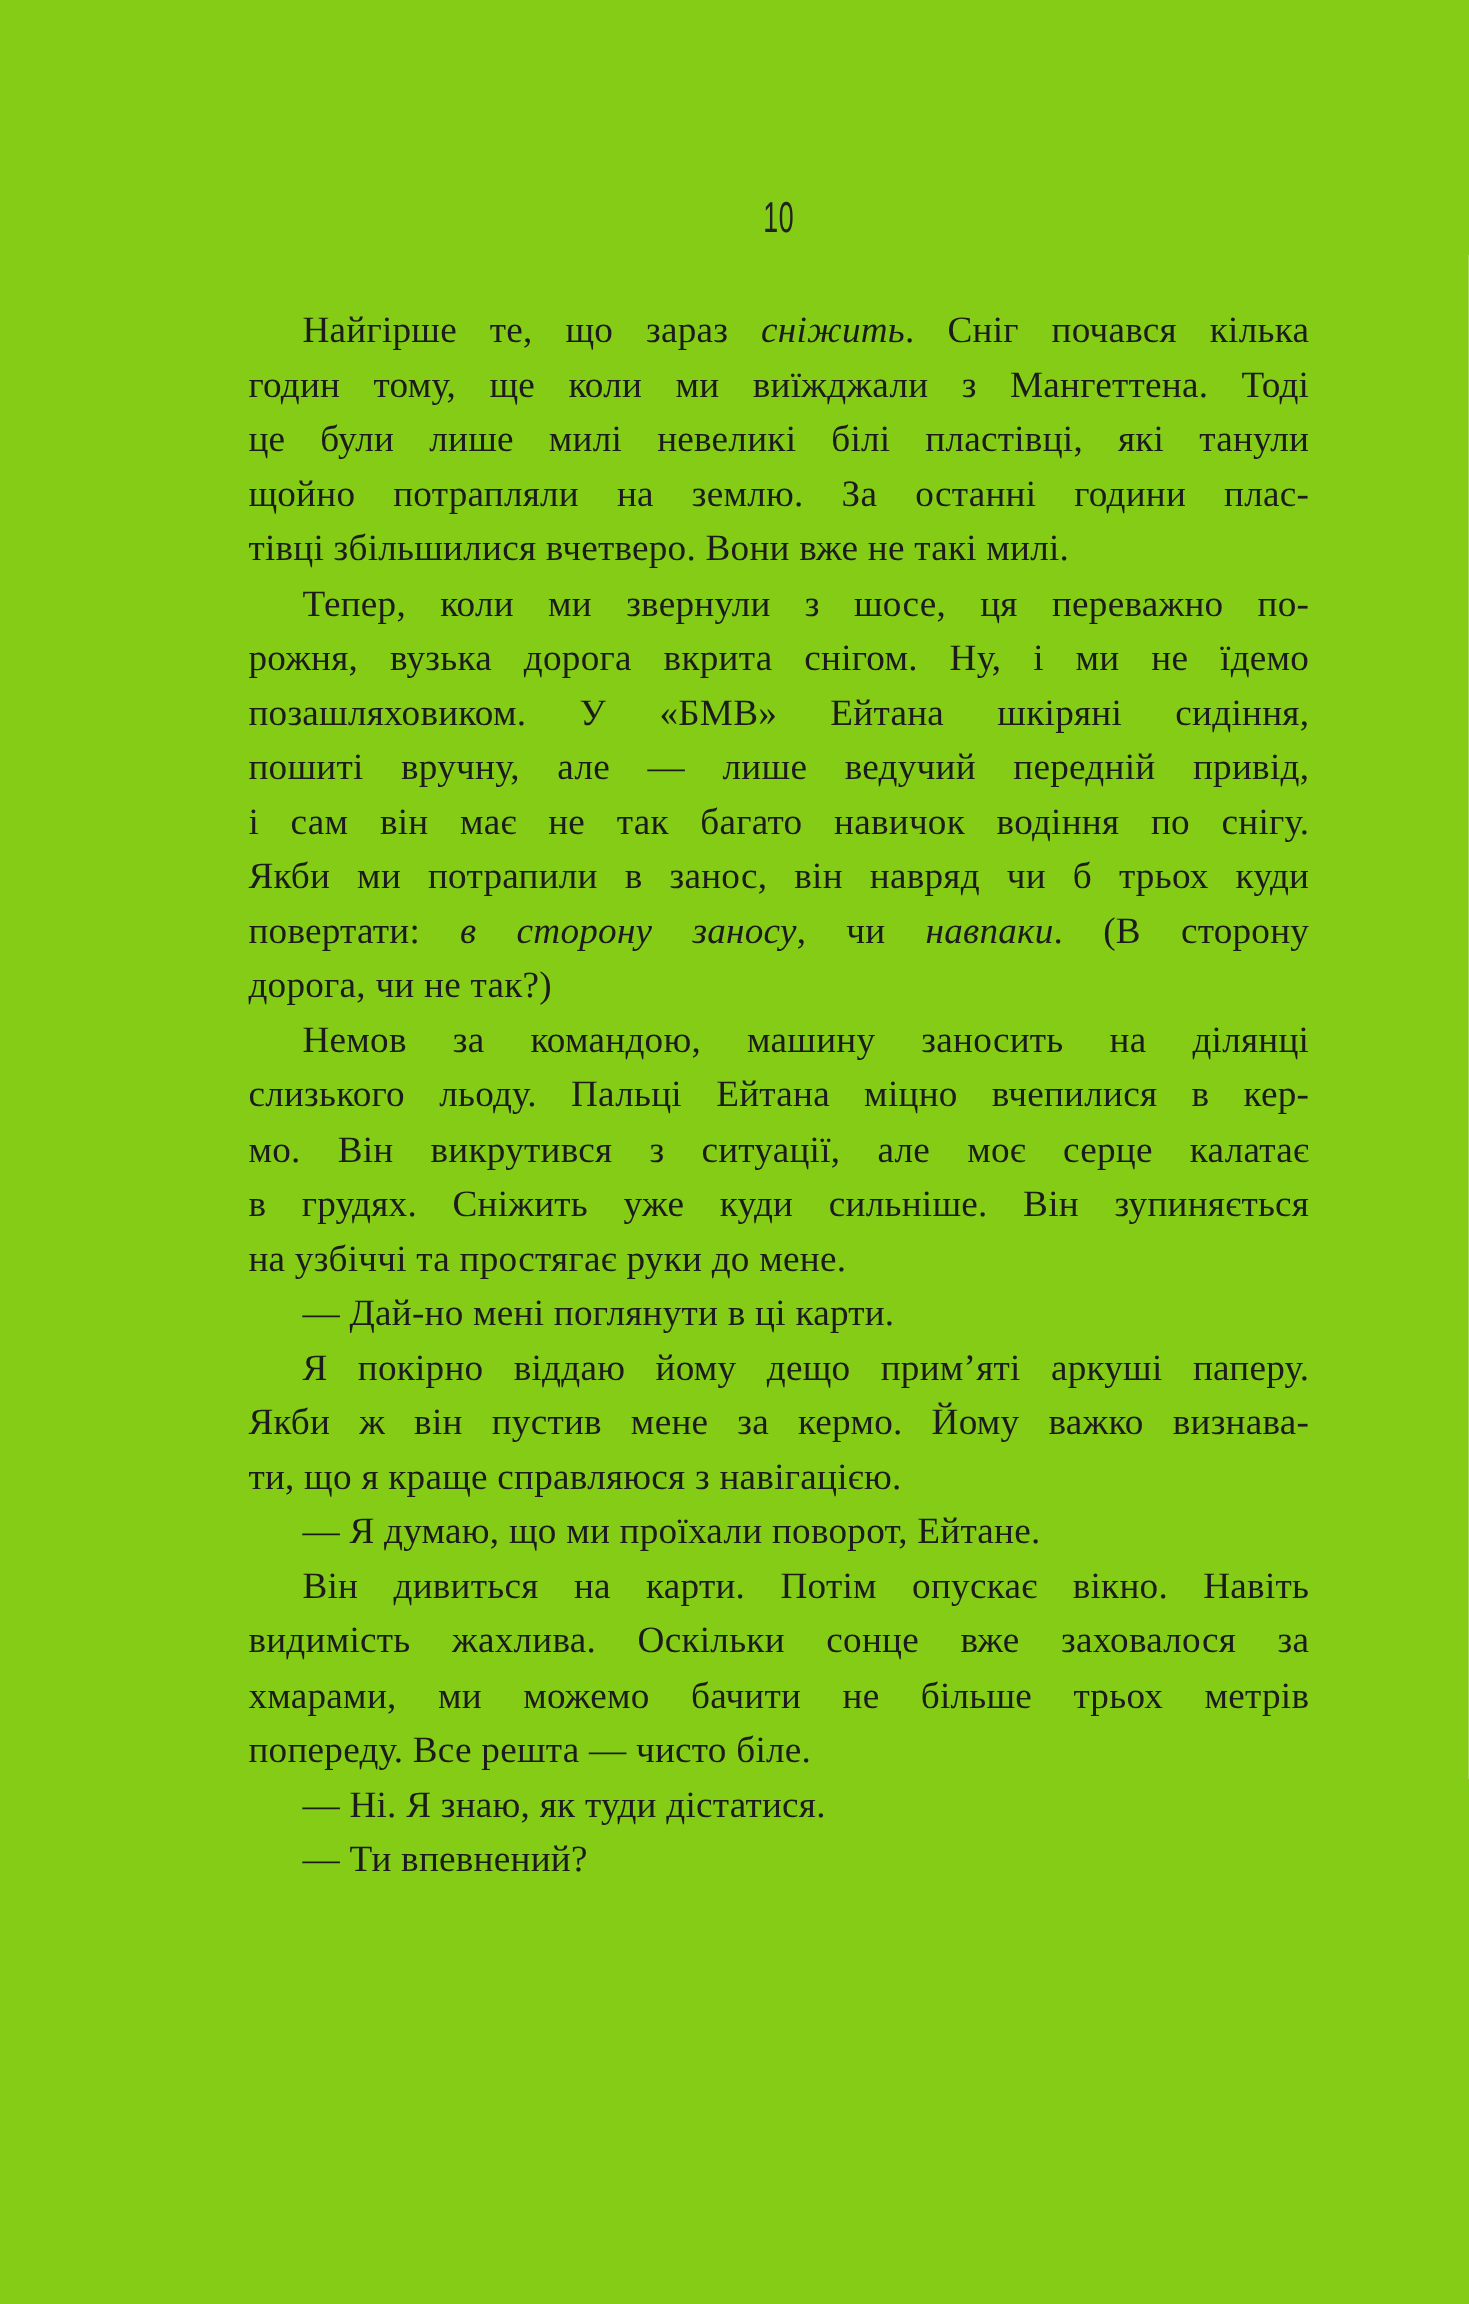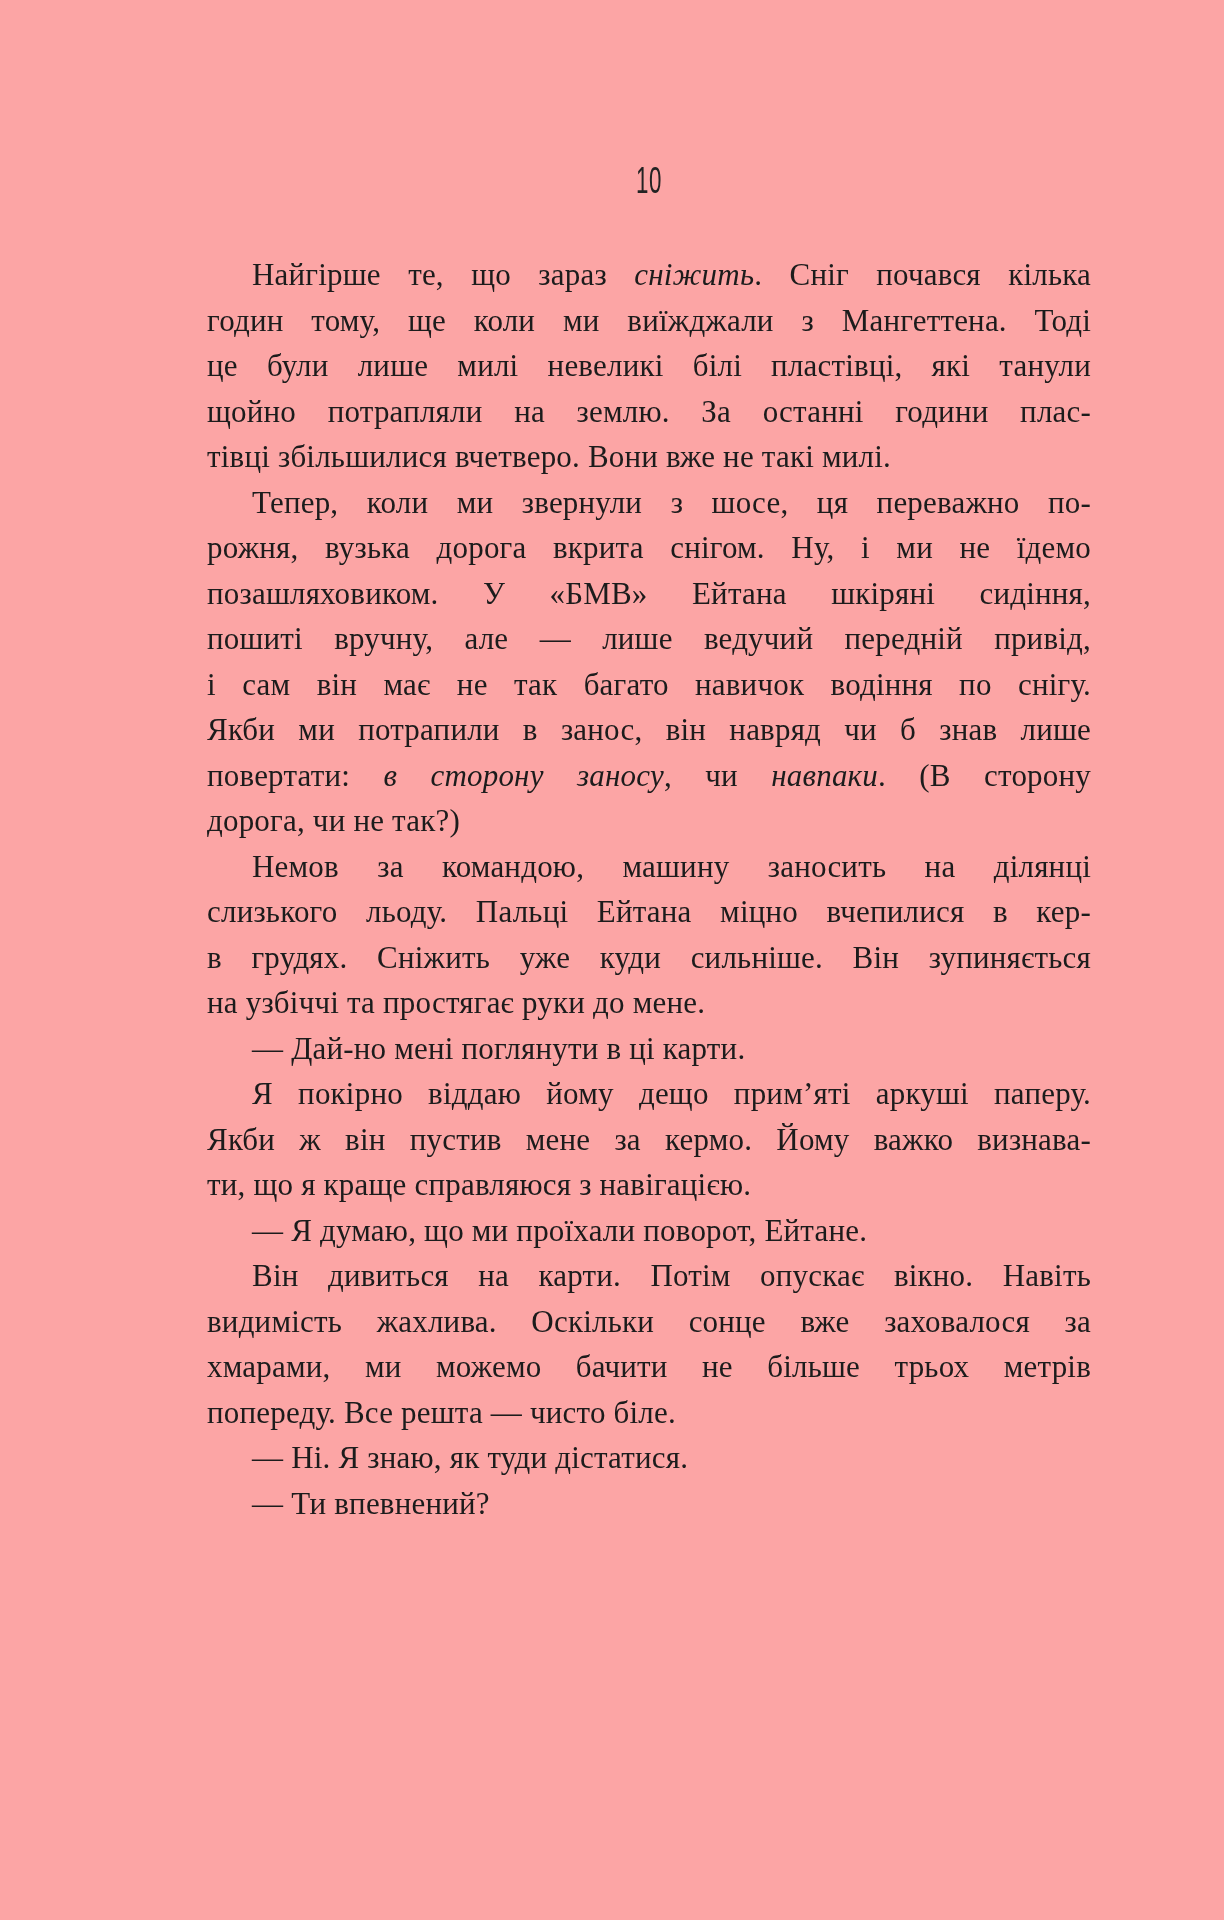--- a/index.html
+++ b/index.html
@@ -55,45 +55,46 @@
   .line.indent {
     text-indent: 45px;
   }
   .line i {
     font-style: italic;
   }
 </style>
 </head>
 <body>
 
-<div class="page" style="background: #fca5a5;">
+<div class="page" style="background: #84cc16;">
   <div class="folio">
     <span class="folio-num">10</span>
   </div>
   <div class="text-block" style="color: rgb(28, 28, 28);">
       <div class="para">
         <div class="line indent fill"><span>Найгірше те, що зараз </span><i>сніжить</i><span>. Сніг почався кілька</span></div>
         <div class="line fill"><span>годин тому, ще коли ми виїжджали з Мангеттена. Тоді</span></div>
         <div class="line fill"><span>це були лише милі невеликі білі пластівці, які танули</span></div>
         <div class="line fill"><span>щойно потрапляли на землю. За останні години плас-</span></div>
         <div class="line"><span>тівці збільшилися вчетверо. Вони вже не такі милі.</span></div>
       </div>
       <div class="para">
         <div class="line indent fill"><span>Тепер, коли ми звернули з шосе, ця переважно по-</span></div>
         <div class="line fill"><span>рожня, вузька дорога вкрита снігом. Ну, і ми не їдемо</span></div>
         <div class="line fill"><span>позашляховиком. У «БМВ» Ейтана шкіряні сидіння,</span></div>
         <div class="line fill"><span>пошиті вручну, але — лише ведучий передній привід,</span></div>
         <div class="line fill"><span>і сам він має не так багато навичок водіння по снігу.</span></div>
-        <div class="line fill"><span>Якби ми потрапили в занос, він навряд чи б знав лише</span></div>
+        <div class="line fill"><span>Якби ми потрапили в занос, він навряд чи б трьох куди</span></div>
         <div class="line fill"><span>повертати: </span><i>в сторону заносу</i><span>, чи </span><i>навпаки</i><span>. (В сторону</span></div>
         <div class="line"><span>дорога, чи не так?)</span></div>
       </div>
       <div class="para">
         <div class="line indent fill"><span>Немов за командою, машину заносить на ділянці</span></div>
         <div class="line fill"><span>слизького льоду. Пальці Ейтана міцно вчепилися в кер-</span></div>
+        <div class="line fill"><span>мо. Він викрутився з ситуації, але моє серце калатає</span></div>
         <div class="line fill"><span>в грудях. Сніжить уже куди сильніше. Він зупиняється</span></div>
         <div class="line"><span>на узбіччі та простягає руки до мене.</span></div>
       </div>
       <div class="para">
         <div class="line indent"><span>— Дай-но мені поглянути в ці карти.</span></div>
       </div>
       <div class="para">
         <div class="line indent fill"><span>Я покірно віддаю йому дещо прим’яті аркуші паперу.</span></div>
         <div class="line fill"><span>Якби ж він пустив мене за кермо. Йому важко визнава-</span></div>
         <div class="line"><span>ти, що я краще справляюся з навігацією.</span></div>

